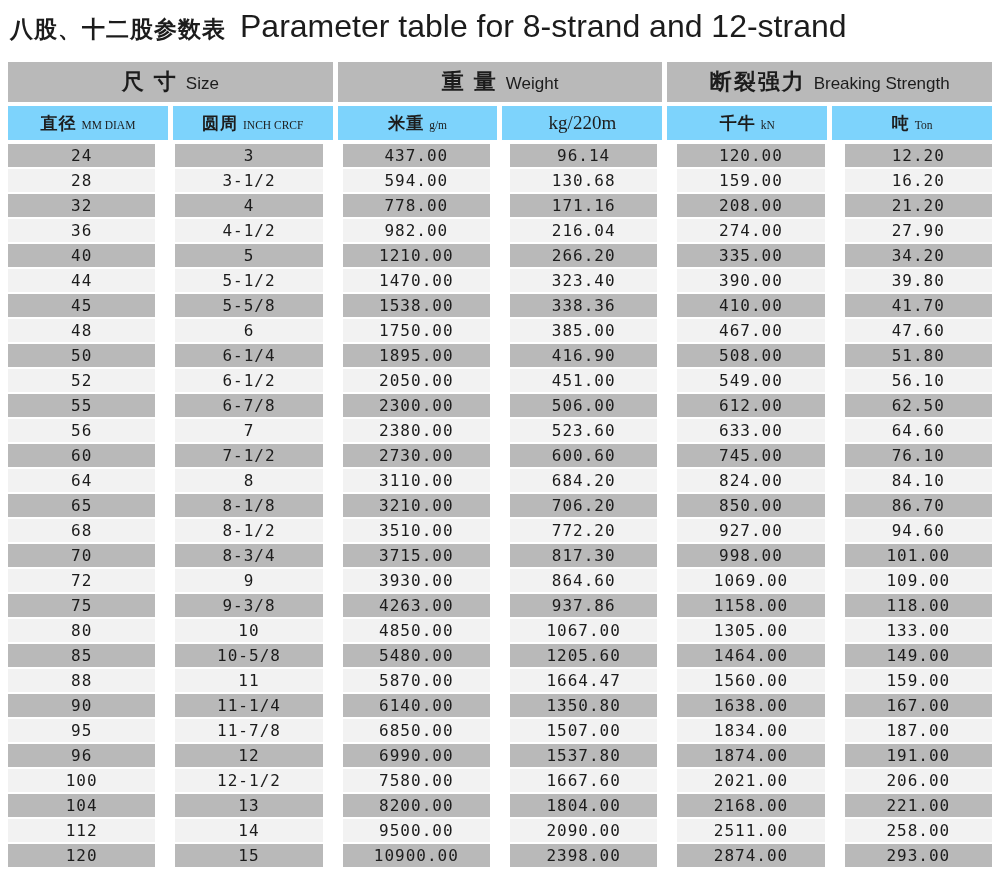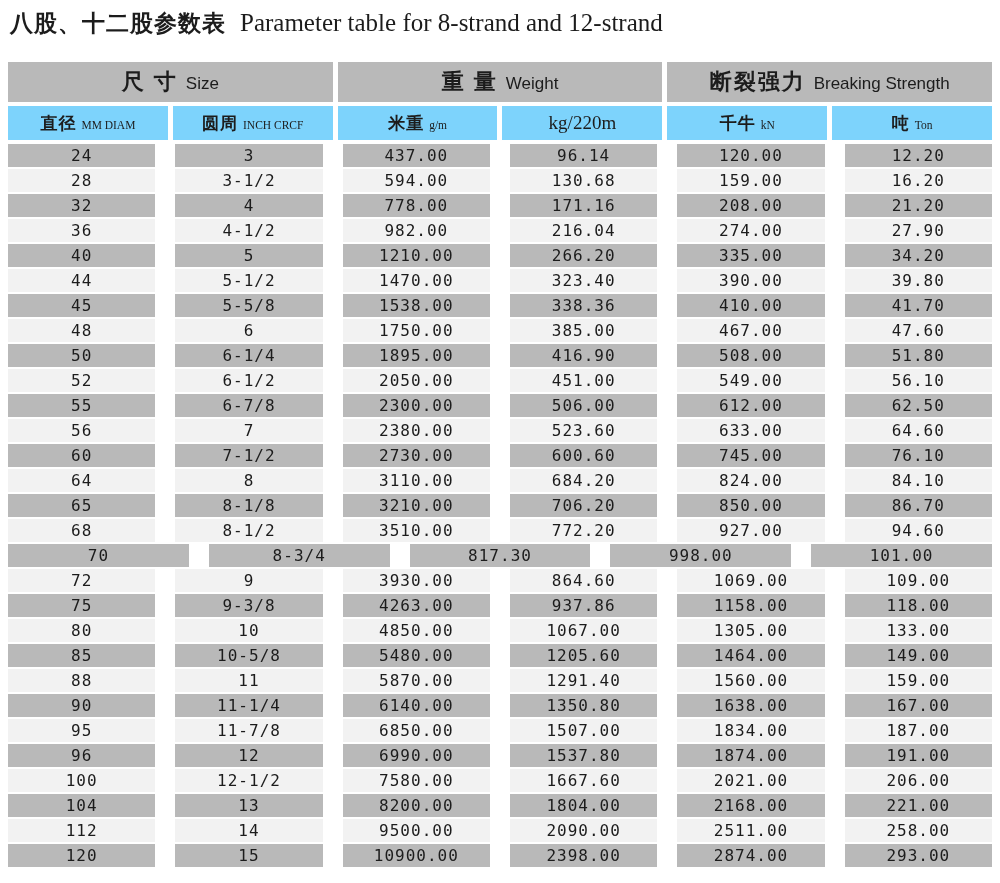--- a/index.html
+++ b/index.html
@@ -24,22 +24,22 @@
     gap: 14px;
     white-space: nowrap;
   }
   .title .title-zh {
     font-family: "Liberation Sans", sans-serif;
     font-weight: bold;
     font-size: 23px;
     letter-spacing: 1px;
   }
   .title .title-en {
-    font-family: Liberation Serif, serif;
-    font-size: 25px;
+    font-family: Liberation Sans, sans-serif;
+    font-size: 32px;
   }
   .ptable {
     position: absolute;
     left: 8px;
     top: 62px;
     width: 984px;
   }
   .hgroups {
     display: flex;
     gap: 5px;
@@ -293,20 +293,21 @@
           <div class="td">68</div>
           <div class="td">8-1/2</div>
           <div class="td">3510.00</div>
           <div class="td">772.20</div>
           <div class="td">927.00</div>
           <div class="td">94.60</div>
         </div>
         <div class="tr shade-dark">
           <div class="td">70</div>
           <div class="td">8-3/4</div>
+          <div class="td">3715.00</div>
           <div class="td">817.30</div>
           <div class="td">998.00</div>
           <div class="td">101.00</div>
         </div>
         <div class="tr shade-light">
           <div class="td">72</div>
           <div class="td">9</div>
           <div class="td">3930.00</div>
           <div class="td">864.60</div>
           <div class="td">1069.00</div>
@@ -333,21 +334,21 @@
           <div class="td">10-5/8</div>
           <div class="td">5480.00</div>
           <div class="td">1205.60</div>
           <div class="td">1464.00</div>
           <div class="td">149.00</div>
         </div>
         <div class="tr shade-light">
           <div class="td">88</div>
           <div class="td">11</div>
           <div class="td">5870.00</div>
-          <div class="td">1291.40</div>
+          <div class="td">1664.47</div>
           <div class="td">1560.00</div>
           <div class="td">159.00</div>
         </div>
         <div class="tr shade-dark">
           <div class="td">90</div>
           <div class="td">11-1/4</div>
           <div class="td">6140.00</div>
           <div class="td">1350.80</div>
           <div class="td">1638.00</div>
           <div class="td">167.00</div>

